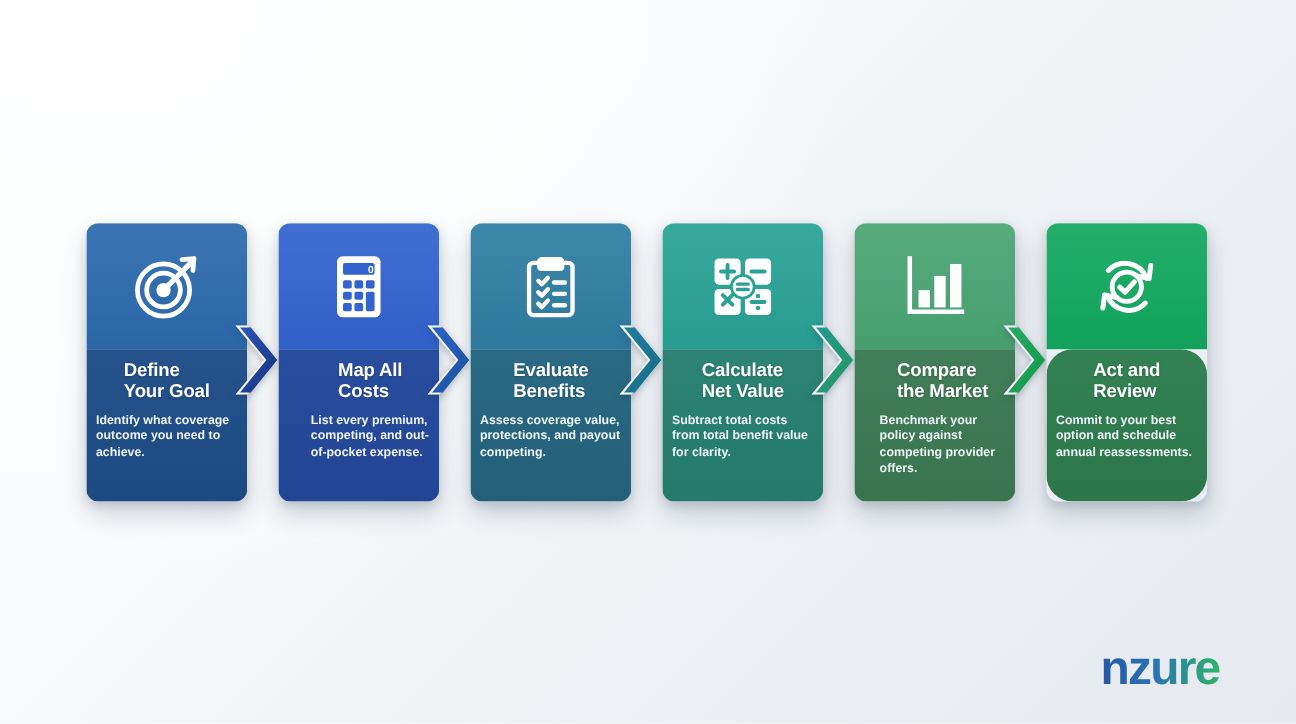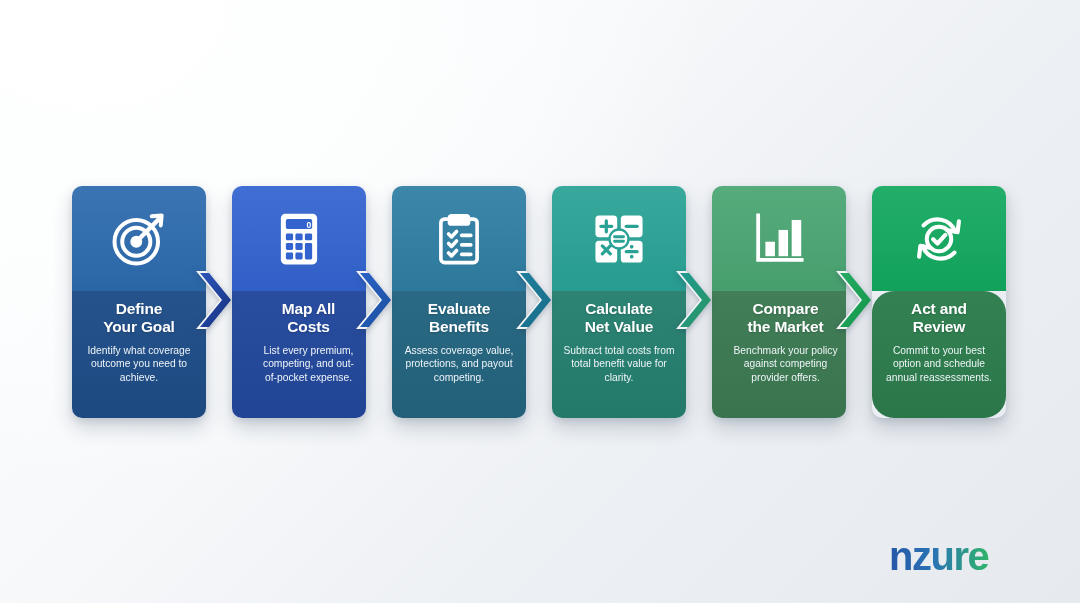--- a/index.html
+++ b/index.html
@@ -39,40 +39,40 @@
 
   .card-top {
     height:105px;
     display:flex;
     align-items:center;
     justify-content:center;
   }
   .card-body {
     flex:1;
     padding:9px 8px 10px;
-    text-align:center;
+    text-align:left;
     display:flex;
     flex-direction:column;
     align-items:center;
   }
   .card-title {
     color:#ffffff;
     font-size:15.5px;
     font-weight:bold;
     line-height:1.18;
     letter-spacing:-.15px;
     text-shadow:0 1px 2px rgba(0,0,0,.18);
     white-space:pre-line;
   }
   .card-desc {
     margin-top:7px;
     color:#eef4f7;
     font-size:10.3px;
     line-height:1.32;
-    font-weight:400;
+    font-weight:700;
   }
 
   
   .icon-wrap { width:58px; height:58px; display:block; }
   .icon-wrap svg { width:100%; height:100%; display:block; }
 
   
   .arrow {
     position:absolute;
     top:271px;
@@ -80,21 +80,21 @@
     height:58px;
     z-index:6;
     pointer-events:none;
   }
   .arrow svg { width:100%; height:100%; display:block;
     filter:drop-shadow(0 2px 3px rgba(30,50,75,.30)); }
 
   
   .logo {
     position:absolute;
-    right:39px; bottom:22px;
+    right:11px; bottom:22px;
     height:44px;
     display:flex; align-items:center;
   }
   .logo svg { height:44px; display:block; }
 </style>
 </head>
 <body>
 
 <div id="stage">
 

